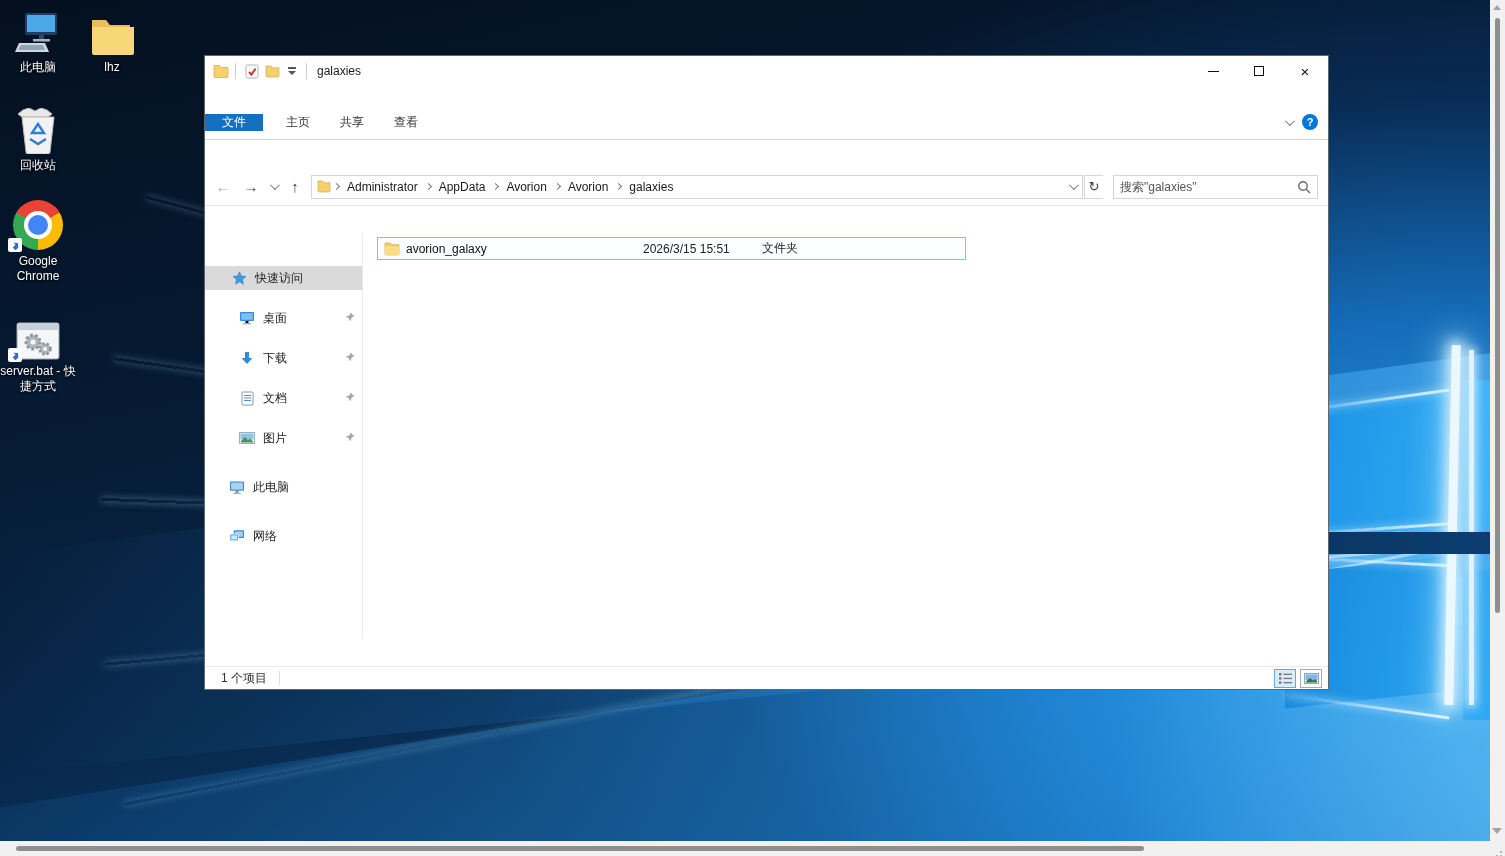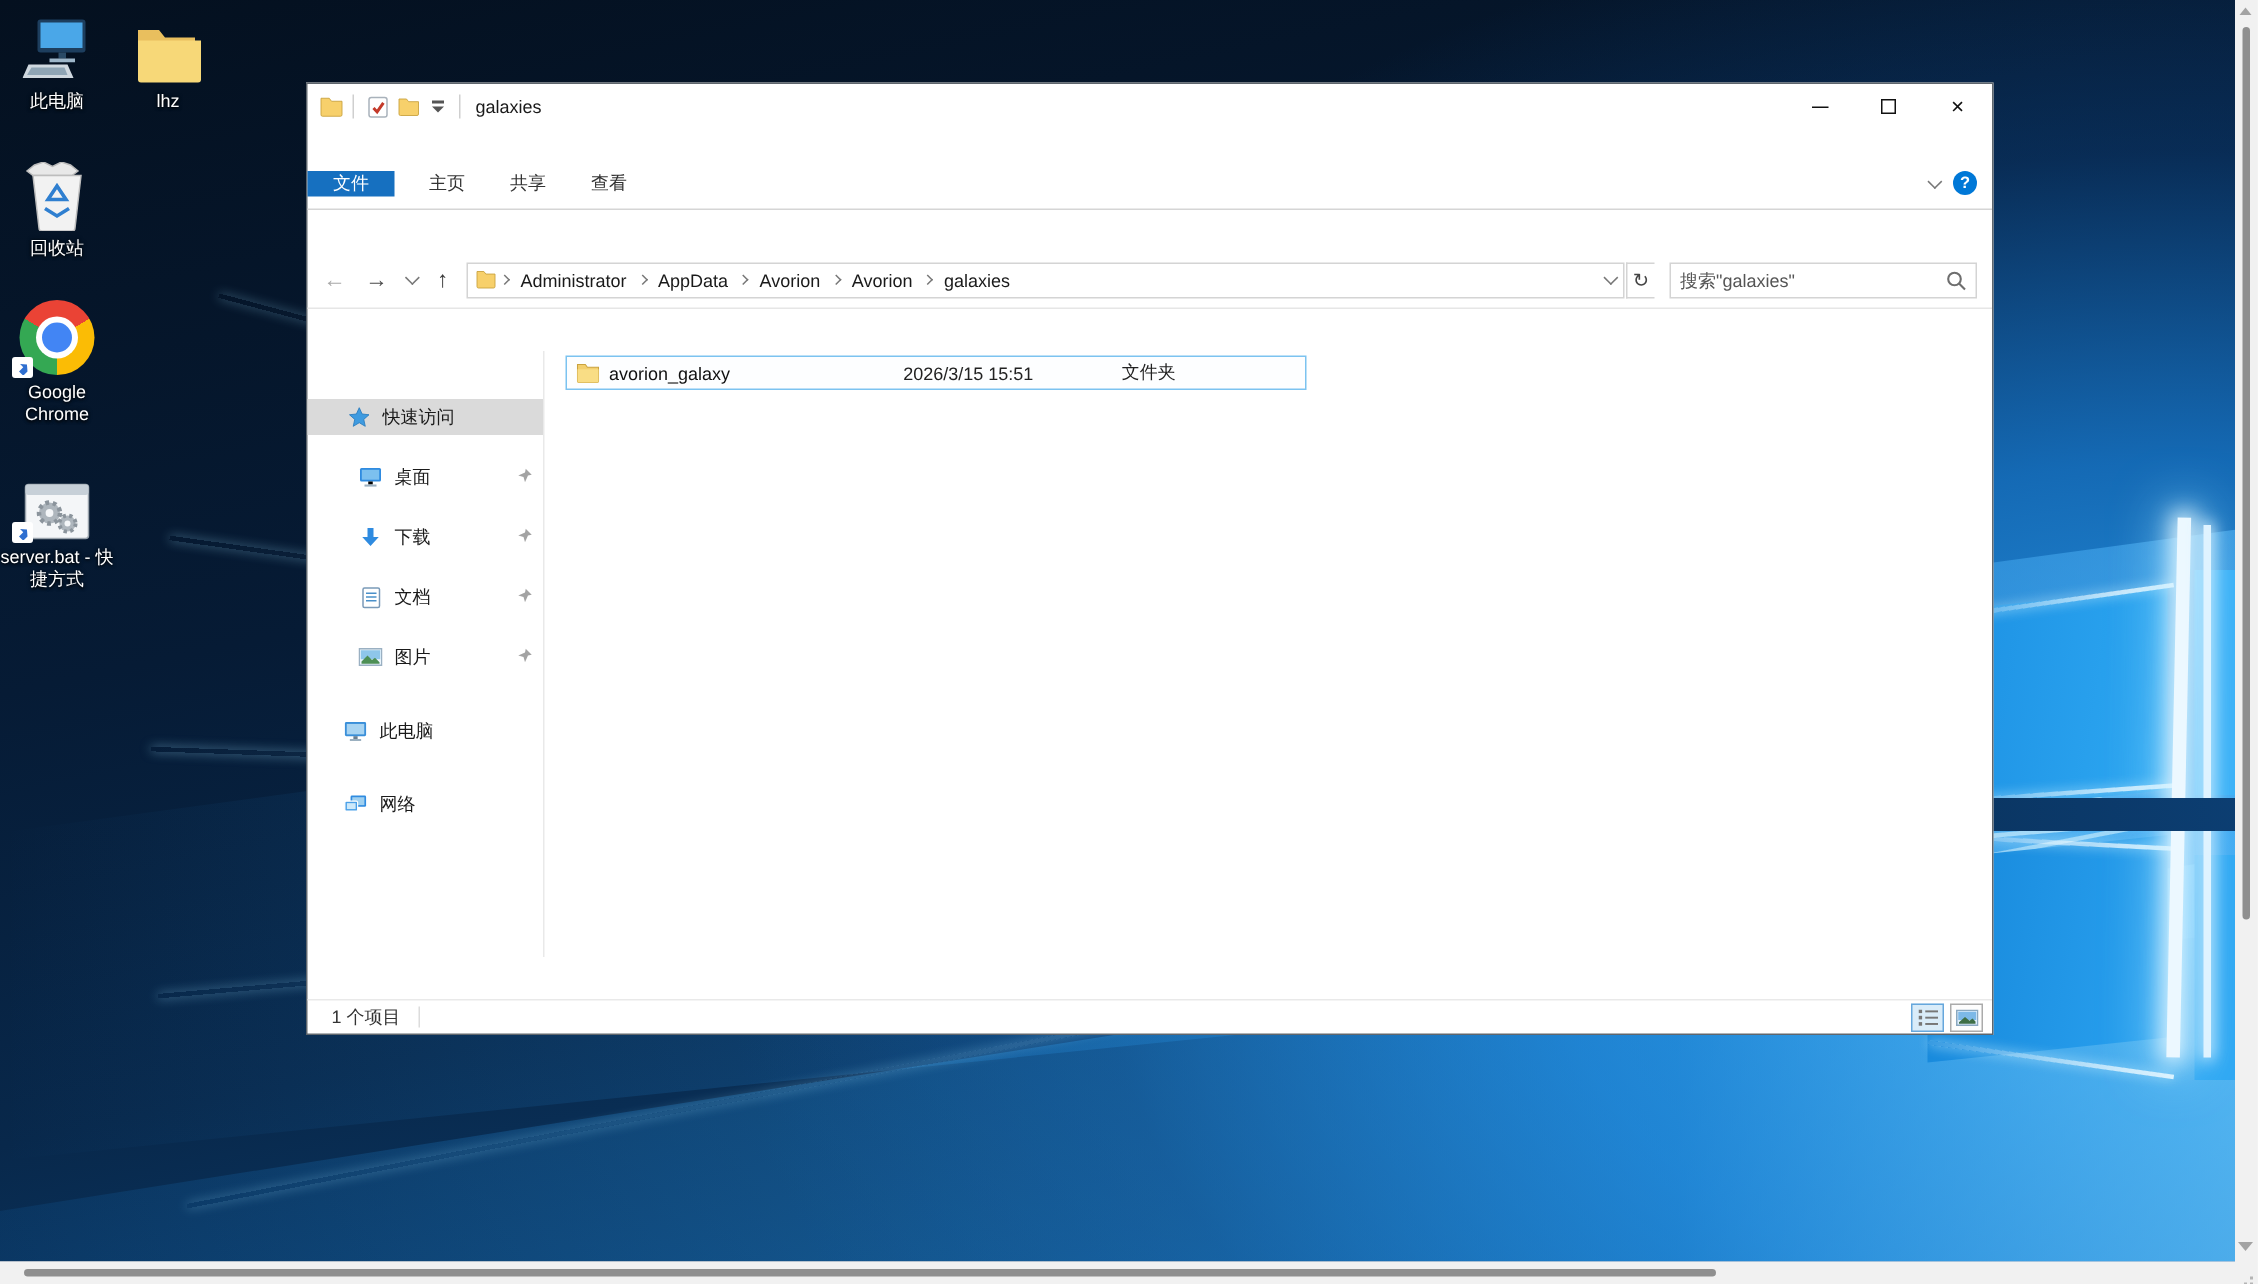--- a/index.html
+++ b/index.html
@@ -121,26 +121,26 @@
   .qa-child { padding-left:34px; }
   .pc-net { padding-left:24px; }
   .pin { margin-left:auto; margin-right:7px; opacity:.8; } .gap8 { height:9px; }
 
   .main { flex:1; position:relative; padding-left:14px; padding-top:0; }
   .hdrrow { display:flex; height:30px; align-items:center; position:relative; color:#595959; }
   .hcell { height:20px; display:flex; align-items:center; padding-left:8px; border-right:1px solid #e4e4e4; }
   .hc-name { width:258px; position:relative; }
   .hc-date { width:119px; } .hc-type { width:120px; } .hc-size { width:81px; }
   .sortmark { position:absolute; left:122px; top:-7px; }
-  .filerow { width:494px; height:23px; margin-top:3px; border:1px solid #7cc3f0; background:#fdfeff;
-             display:flex; align-items:center;text-align:center; }
+  .filerow { width:589px; height:23px; margin-top:3px; border:1px solid #7cc3f0; background:#fdfeff;
+             display:flex; align-items:center; }
   .fc-name { width:257px; display:flex; align-items:center; padding-left:6px; color:#111; }
   .fc-name .ic { margin-right:6px; display:flex; }
   .fc-date { width:119px; padding-left:8px; color:#222; }
-  .fc-type { width:120px; padding-left:8px; color:#222;margin-left:20px; }
+  .fc-type { width:120px; padding-left:8px; color:#222; }
   .fc-size { width:70px; }
 
   .statusbar { height:23px; border-top:1px solid #e9e9e9; display:flex; align-items:center;
                padding:0 6px 0 16px; flex:0 0 auto; color:#333; }
   .status-sep { width:1px; height:14px; background:#dcdcdc; margin-left:12px; }
   .viewbtns { margin-left:auto; display:flex; gap:4px; align-items:center; }
   .vb { width:22px; height:19px; display:flex; align-items:center; justify-content:center; }
   .vb-details { border:1px solid #66a7dc; background:#d9ecf9; }
   .vb-thumbs  { border:1px solid #ababab; background:#fdfdfd; }
 </style>

